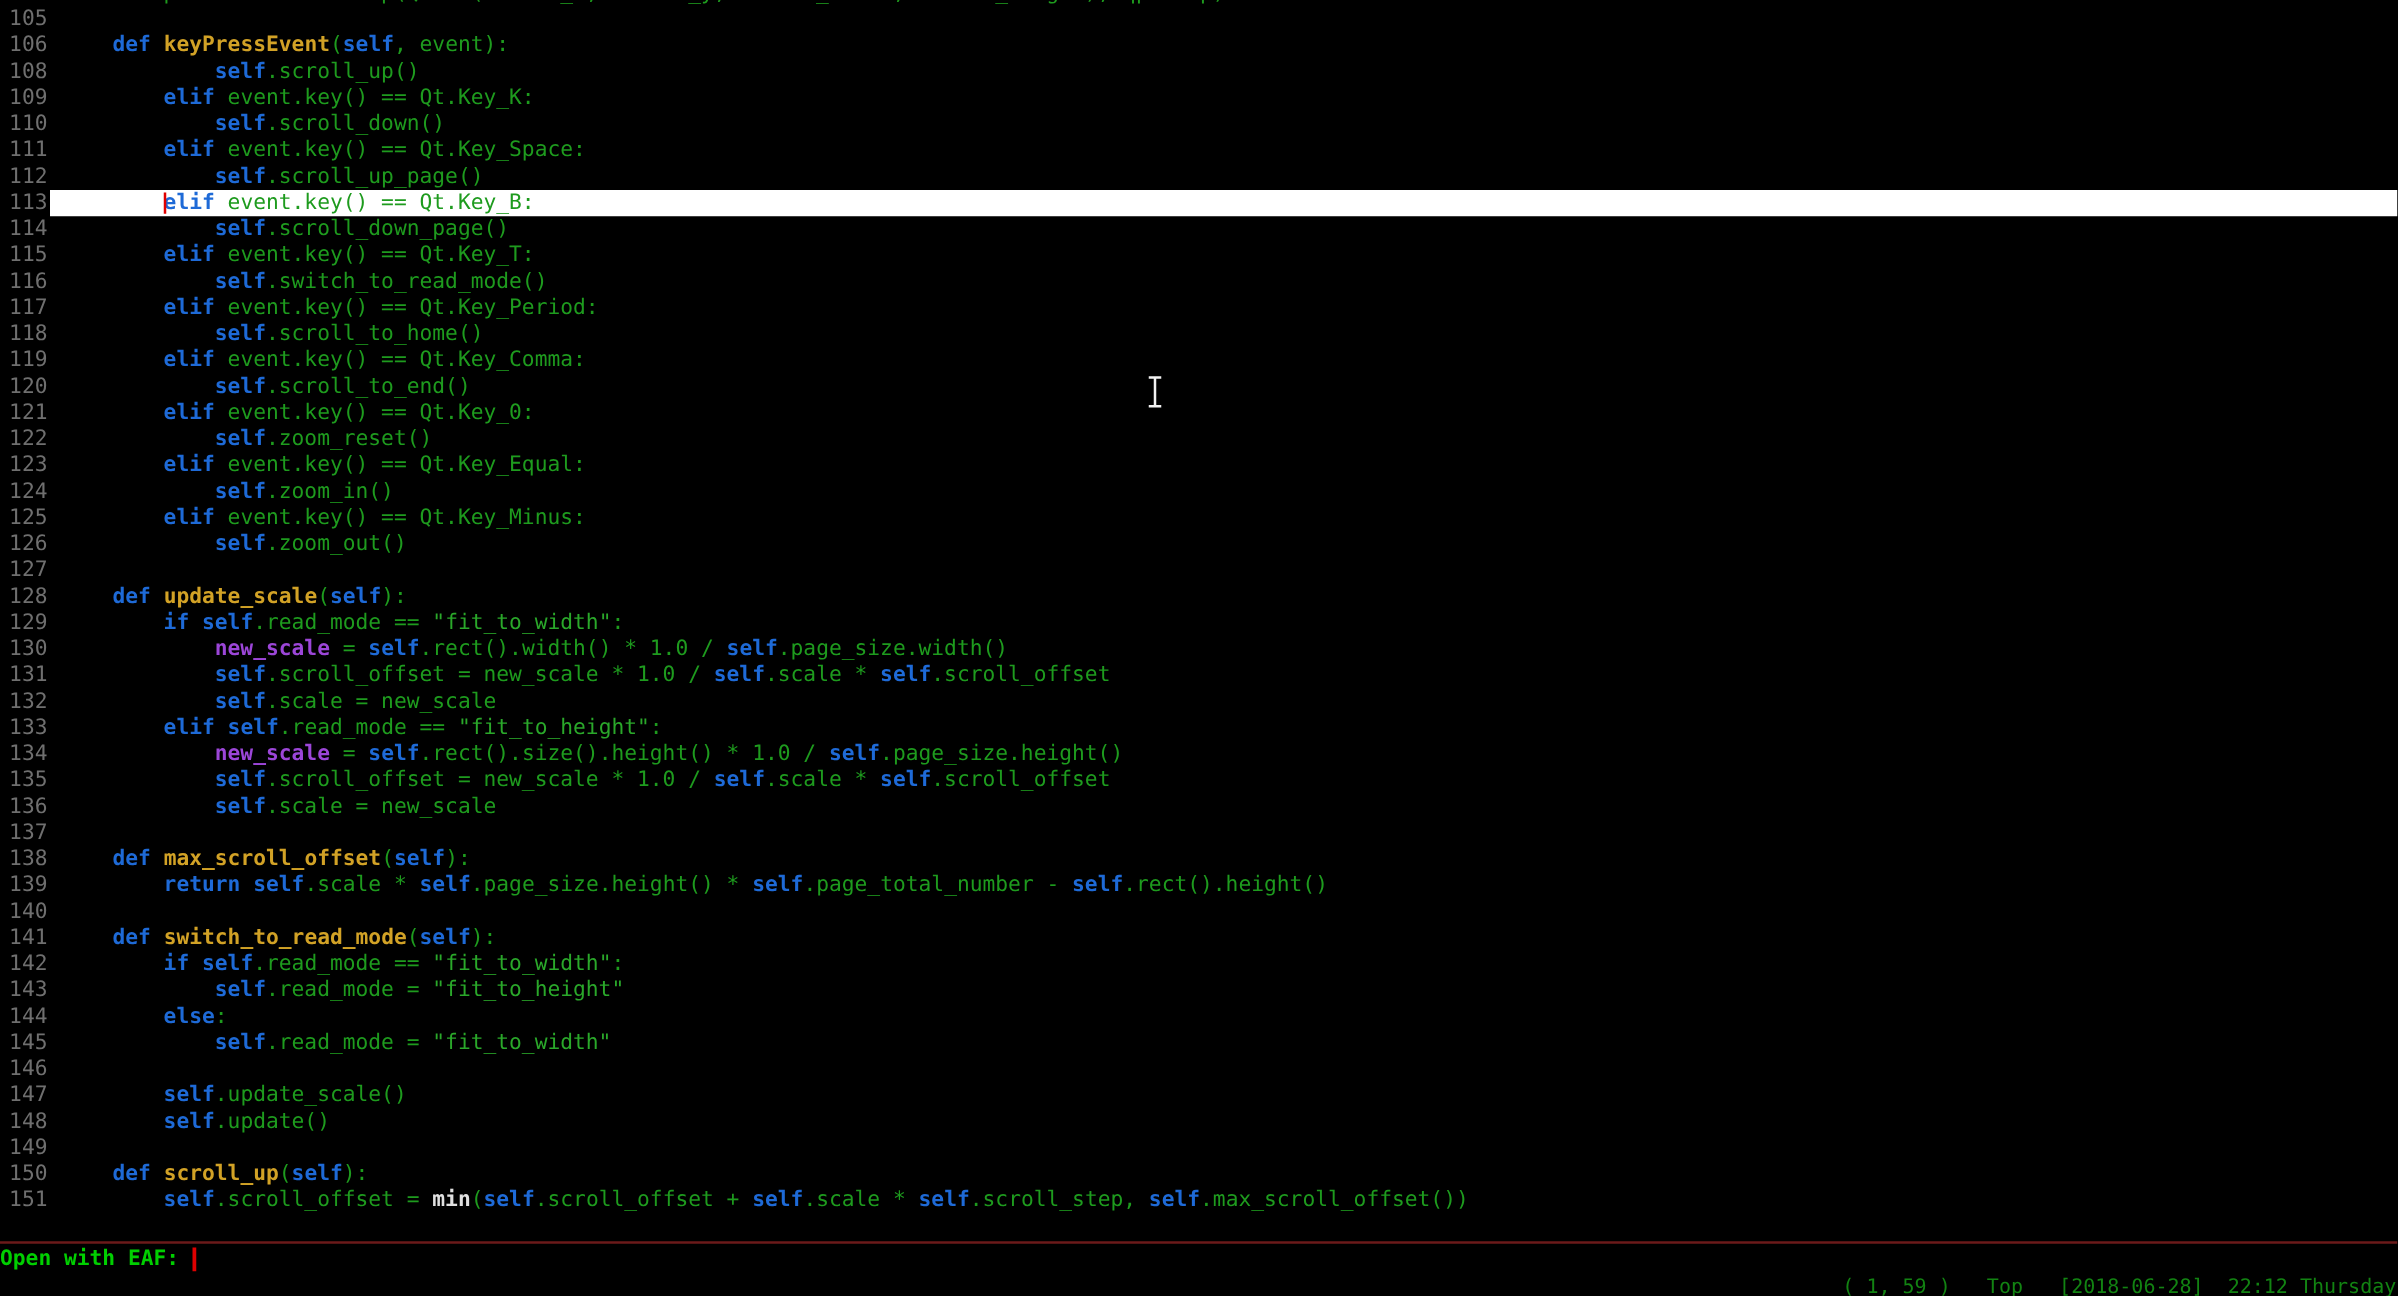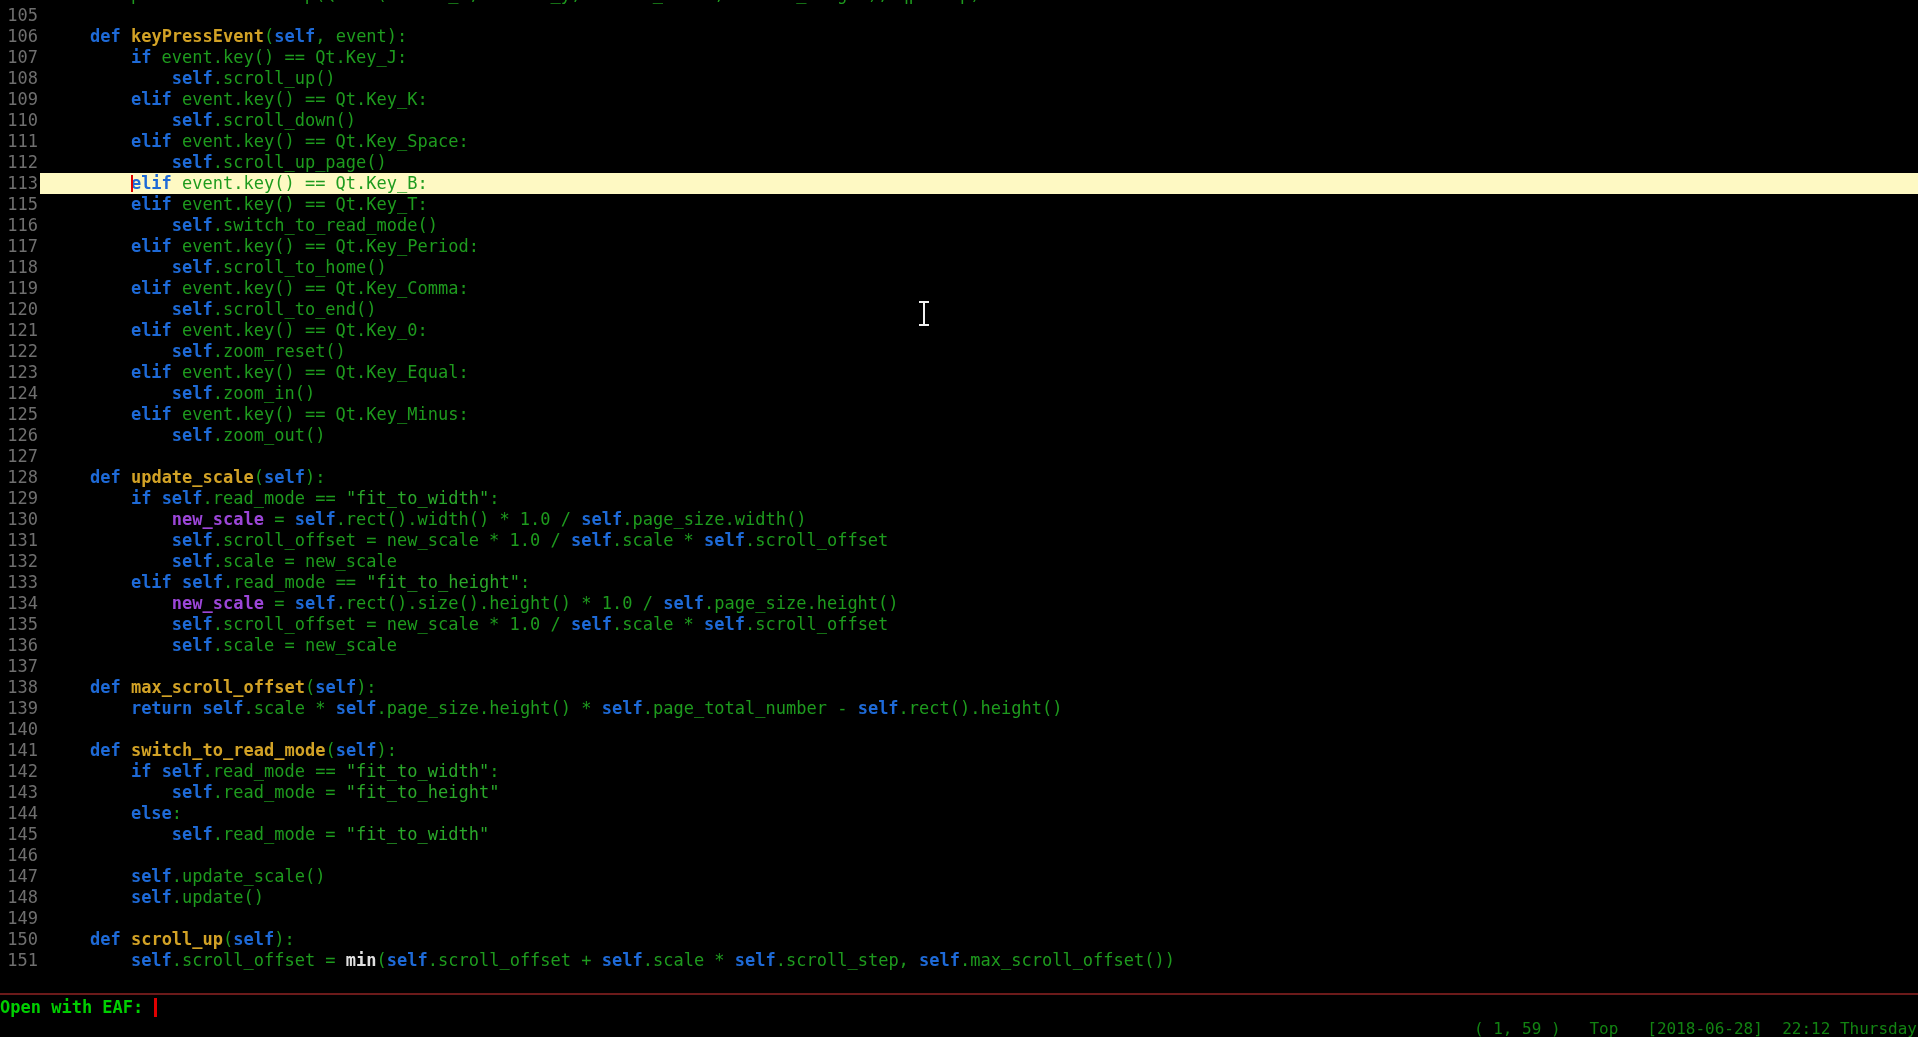--- a/index.html
+++ b/index.html
@@ -10,21 +10,21 @@
   }
   
   .editor{position:absolute;left:0;top:0;width:1918px;height:993px;overflow:hidden;border-radius:29px;}
   .lines{position:absolute;left:0;top:-16px;width:100%;}
   .row{display:flex;height:21px;line-height:21px;font-size:17px;white-space:pre;}
   .ln{
     flex:0 0 40px;width:40px;text-align:right;padding-right:2px;box-sizing:border-box;
     color:#6f6f6f;background:#000;user-select:none;
   }
   .code{flex:1 1 auto;padding-left:9px;position:relative;}
-  .row.hl .code{background:#fef9c3;}
+  .row.hl .code{background:#ffffff;}
   .t-g{color:#1e9b1e;}
   .t-k{color:#1e6ad7;font-weight:bold;}
   .t-f{color:#d2a226;font-weight:bold;}
   .t-v{color:#9c46d8;font-weight:bold;}
   .t-str{color:#2aa82a;}
   .t-b{color:#e0e0e0;font-weight:bold;text-align:center;}
   .text-cursor{
     position:absolute;top:2px;width:2px;height:17px;background:#e00000;
   }
   
@@ -47,27 +47,27 @@
   .mouse{position:absolute;left:917px;top:300px;pointer-events:none;}
 </style>
 </head>
 <body>
 
 <div class="editor">
   <div class="lines" id="lines">
       <div class="row"><span class="ln">104</span><span class="code"><span class="t-g">        painter.drawPixmap(QRect(render_x, render_y, render_width, render_height), qpixmap)</span></span></div>
       <div class="row"><span class="ln">105</span><span class="code"></span></div>
       <div class="row"><span class="ln">106</span><span class="code"><span class="t-g">    </span><span class="t-k">def</span><span class="t-g"> </span><span class="t-f">keyPressEvent</span><span class="t-g">(</span><span class="t-k">self</span><span class="t-g">, event):</span></span></div>
-      <div class="row"><span class="ln">107</span><span class="code"><span class="t-g">        </span><span class="t-k">if</span><span class="t-g"> event.key() == Qt.Key_J:</span></span></div>
       <div class="row"><span class="ln">108</span><span class="code"><span class="t-g">            </span><span class="t-k">self</span><span class="t-g">.scroll_up()</span></span></div>
       <div class="row"><span class="ln">109</span><span class="code"><span class="t-g">        </span><span class="t-k">elif</span><span class="t-g"> event.key() == Qt.Key_K:</span></span></div>
       <div class="row"><span class="ln">110</span><span class="code"><span class="t-g">            </span><span class="t-k">self</span><span class="t-g">.scroll_down()</span></span></div>
       <div class="row"><span class="ln">111</span><span class="code"><span class="t-g">        </span><span class="t-k">elif</span><span class="t-g"> event.key() == Qt.Key_Space:</span></span></div>
       <div class="row"><span class="ln">112</span><span class="code"><span class="t-g">            </span><span class="t-k">self</span><span class="t-g">.scroll_up_page()</span></span></div>
       <div class="row hl"><span class="ln">113</span><span class="code"><span class="t-g">        </span><span class="t-k">elif</span><span class="t-g"> event.key() == Qt.Key_B:</span><span class="text-cursor" style="left: calc(8ch + 9px);"></span></span></div>
+      <div class="row"><span class="ln">114</span><span class="code"><span class="t-g">            </span><span class="t-k">self</span><span class="t-g">.scroll_down_page()</span></span></div>
       <div class="row"><span class="ln">115</span><span class="code"><span class="t-g">        </span><span class="t-k">elif</span><span class="t-g"> event.key() == Qt.Key_T:</span></span></div>
       <div class="row"><span class="ln">116</span><span class="code"><span class="t-g">            </span><span class="t-k">self</span><span class="t-g">.switch_to_read_mode()</span></span></div>
       <div class="row"><span class="ln">117</span><span class="code"><span class="t-g">        </span><span class="t-k">elif</span><span class="t-g"> event.key() == Qt.Key_Period:</span></span></div>
       <div class="row"><span class="ln">118</span><span class="code"><span class="t-g">            </span><span class="t-k">self</span><span class="t-g">.scroll_to_home()</span></span></div>
       <div class="row"><span class="ln">119</span><span class="code"><span class="t-g">        </span><span class="t-k">elif</span><span class="t-g"> event.key() == Qt.Key_Comma:</span></span></div>
       <div class="row"><span class="ln">120</span><span class="code"><span class="t-g">            </span><span class="t-k">self</span><span class="t-g">.scroll_to_end()</span></span></div>
       <div class="row"><span class="ln">121</span><span class="code"><span class="t-g">        </span><span class="t-k">elif</span><span class="t-g"> event.key() == Qt.Key_0:</span></span></div>
       <div class="row"><span class="ln">122</span><span class="code"><span class="t-g">            </span><span class="t-k">self</span><span class="t-g">.zoom_reset()</span></span></div>
       <div class="row"><span class="ln">123</span><span class="code"><span class="t-g">        </span><span class="t-k">elif</span><span class="t-g"> event.key() == Qt.Key_Equal:</span></span></div>
       <div class="row"><span class="ln">124</span><span class="code"><span class="t-g">            </span><span class="t-k">self</span><span class="t-g">.zoom_in()</span></span></div>

